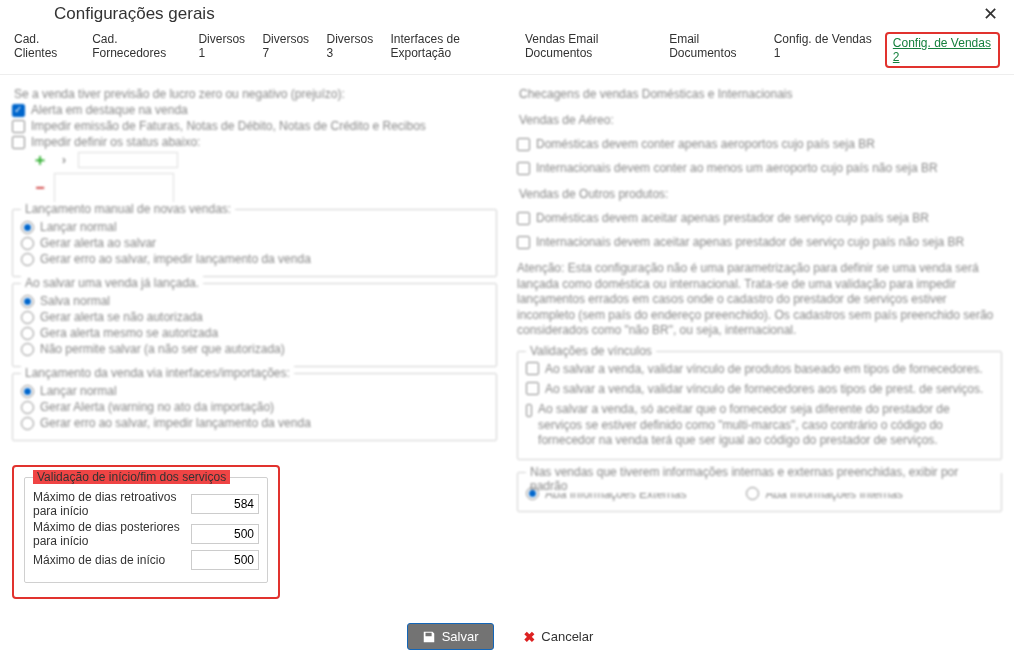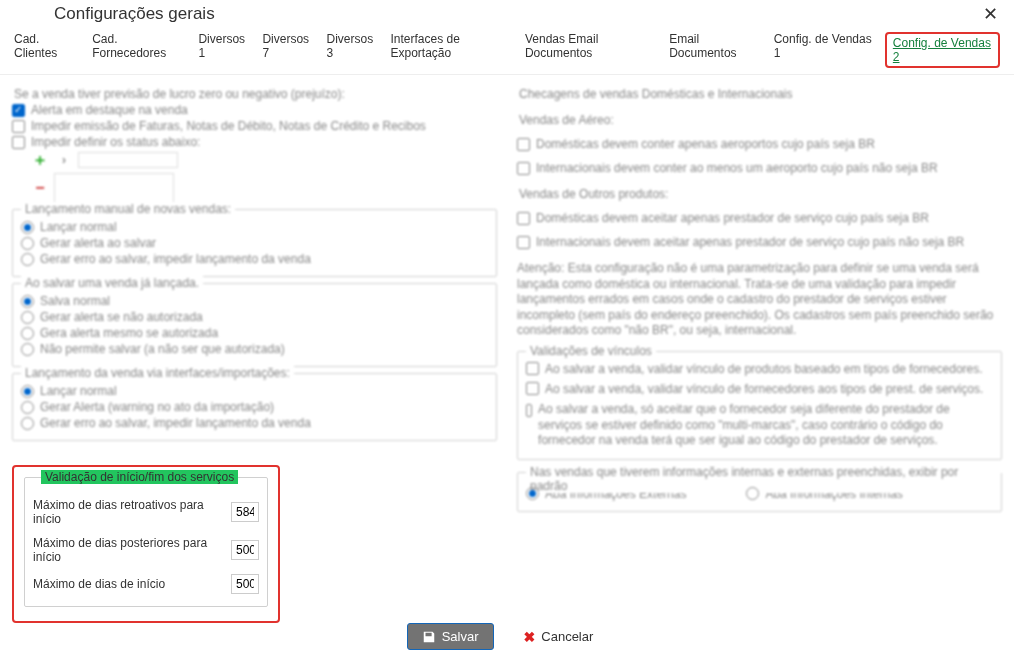--- a/index.html
+++ b/index.html
@@ -20,23 +20,23 @@
   .row { display: flex; align-items: center; gap: 6px; margin: 2px 0; }
   .chkbox-out { width:13px; height:13px; border:1px solid #888; border-radius:2px; display:inline-block; }
   .radio-out { width:13px; height:13px; border:1px solid #888; border-radius:50%; display:inline-block; position:relative; }
   .radio-out.sel::after { content:""; position:absolute; width:7px; height:7px; background:#0066cc; border-radius:50%; top:2px; left:2px; }
   .chkbox-out.sel { background:#0066cc; border-color:#0066cc; position:relative; }
   .chkbox-out.sel::after { content:"✓"; color:#fff; font-size:10px; position:absolute; top:-1px; left:1px; }
   .iconbtn { display:inline-flex; align-items:center; justify-content:center; width:20px; height:18px; border:1px solid transparent; }
   .warn { color: #d22; font-size: 12px; line-height: 1.3; }
   .validation-box { border: 2px solid #e1322e; border-radius: 4px; padding: 10px 10px 14px 10px; width: 268px; margin-top: 18px; position: relative; }
   .validation-box .inner { border: 1px solid #d0d0d0; border-radius: 2px; padding: 10px 8px 12px 8px; position: relative; }
-  .validation-box .grp-title { position:absolute; top:-8px; left:16px; background:#22c55e; padding:0 4px; color:#333; }
-  .vrow { display:flex; justify-content:space-between; align-items:center; margin: 10px 0 0 0; }
-  .vrow input { width: 28px; text-align: right; border: 1px solid #ccc; padding: 2px 4px; font-size: 12px; }
+  .validation-box .grp-title { position:absolute; top:-8px; left:8px; background:#ef4444; padding:0 4px; color:#333; }
+  .vrow { display:flex; justify-content:space-between; align-items:center; margin: 2px 0 0 0; }
+  .vrow input { width: 68px; text-align: right; border: 1px solid #ccc; padding: 2px 4px; font-size: 12px; }
   .footer { position:absolute; left:0; right:0; bottom:14px; display:flex; justify-content:center; align-items:center; gap:16px; }
   .btn { display:inline-flex; align-items:center; gap:6px; padding: 5px 14px; border-radius:3px; font-size:13px; cursor:pointer; }
   .btn.primary { background:#737373; color:#fff; border:1px solid #1366b8; }
   .btn.cancel { background:#fff; color:#333; }
   .icon-save { width:14px; height:14px; }
   .icon-x { color:#d22; font-weight:bold; font-size:14px; }
   .subhead { font-size:12px; color:#888; margin:4px 0 2px 2px; }
   .small-icons { display:flex; align-items:center; gap:4px; margin-left:18px; margin-top:2px; margin-bottom:4px; }
   .chev { font-weight:bold; color:#777; }
 </style>

